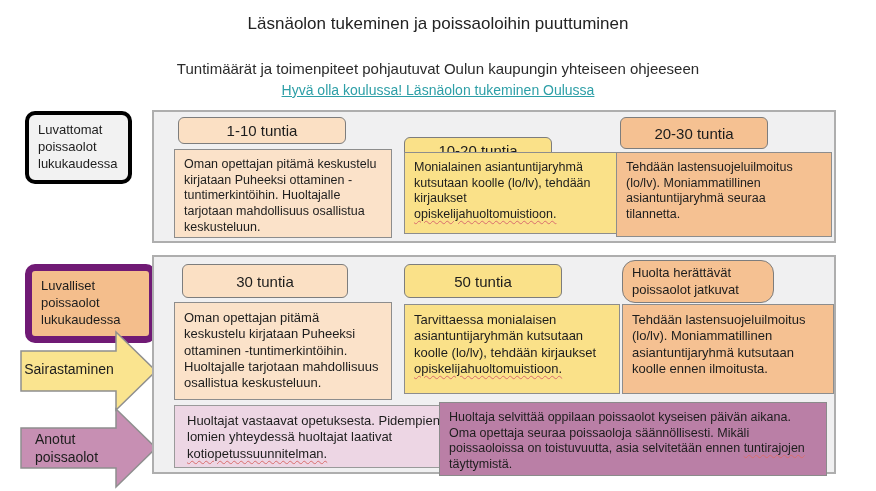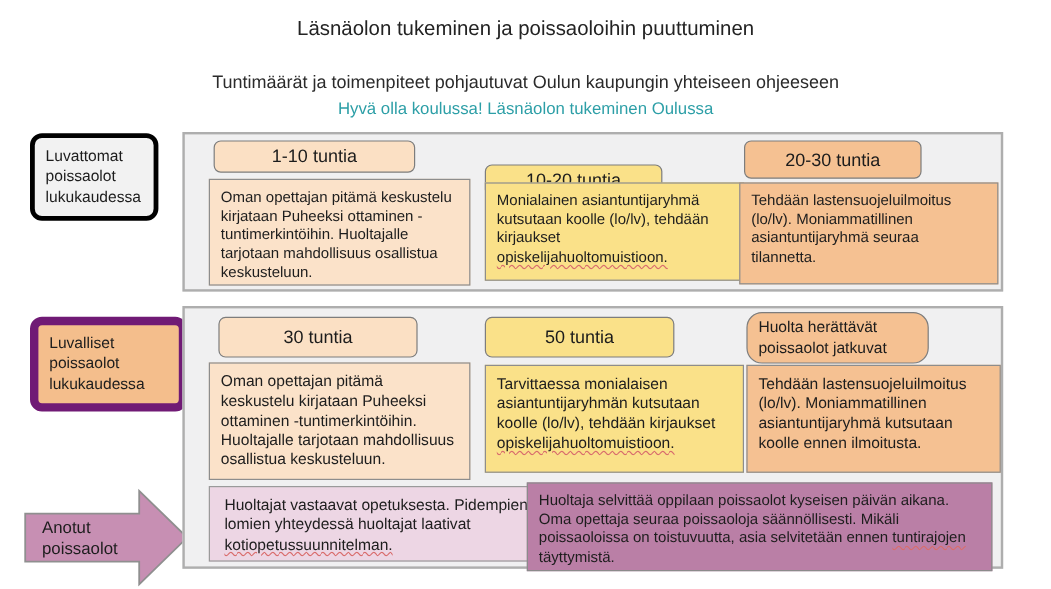--- a/index.html
+++ b/index.html
@@ -11,21 +11,21 @@
     position:absolute;left:0;top:14px;width:100%;text-align:center;
     font-size:17px;font-weight:400;color:#232323;margin:0;
   }
   .subtitle{
     position:absolute;left:0;top:60px;width:100%;text-align:center;
     font-size:15px;color:#2b2b2b;margin:0;
   }
   .linkrow{
     position:absolute;left:0;top:82px;width:100%;text-align:center;font-size:14px;margin:0;
   }
-  .linkrow a{color:#2d9fa7;cursor:pointer;}
+  .linkrow a{color:#2d9fa7;text-decoration:underline;cursor:pointer;}
 
   .section{
     position:absolute;background:#f0f0f1;border:2px solid #aeaeae;box-sizing:border-box;
   }
   .section-top{left:152px;top:110px;width:684px;height:133px;}
   .section-bottom{left:152px;top:255px;width:684px;height:219px;}
 
   .pill{
     position:absolute;box-sizing:border-box;border:1px solid #7d7d7d;border-radius:6px;
     display:flex;align-items:center;justify-content:center;
@@ -72,20 +72,26 @@
 
 <div class="page">
 
   <h1 class="title">Läsnäolon tukeminen ja poissaoloihin puuttuminen</h1>
   <p class="subtitle">Tuntimäärät ja toimenpiteet pohjautuvat Oulun kaupungin yhteiseen ohjeeseen</p>
   <p class="linkrow"><a>Hyvä olla koulussa! Läsnäolon tukeminen Oulussa</a></p>
 
   <div class="side-label side-gray">Luvattomat poissaolot lukukaudessa</div>
   <div class="side-label side-orange">Luvalliset poissaolot lukukaudessa</div>
 
+  <div class="arrow arrow-yellow">
+    <svg viewBox="0 0 138 82">
+      <polygon points="1,21 96,21 96,2 136,41 96,80 96,61 1,61" fill="#fae48f" stroke="#8f8f8f" stroke-width="1.5"></polygon>
+    </svg>
+    <span class="arrow-label">Sairastaminen</span>
+  </div>
 
   <div class="arrow arrow-pink">
     <svg viewBox="0 0 138 82">
       <polygon points="1,21 96,21 96,2 136,41 96,80 96,61 1,61" fill="#c78fb3" stroke="#8f8f8f" stroke-width="1.5"></polygon>
     </svg>
     <span class="arrow-label">Anotut poissaolot</span>
   </div>
 
   <div class="section section-top">
 

